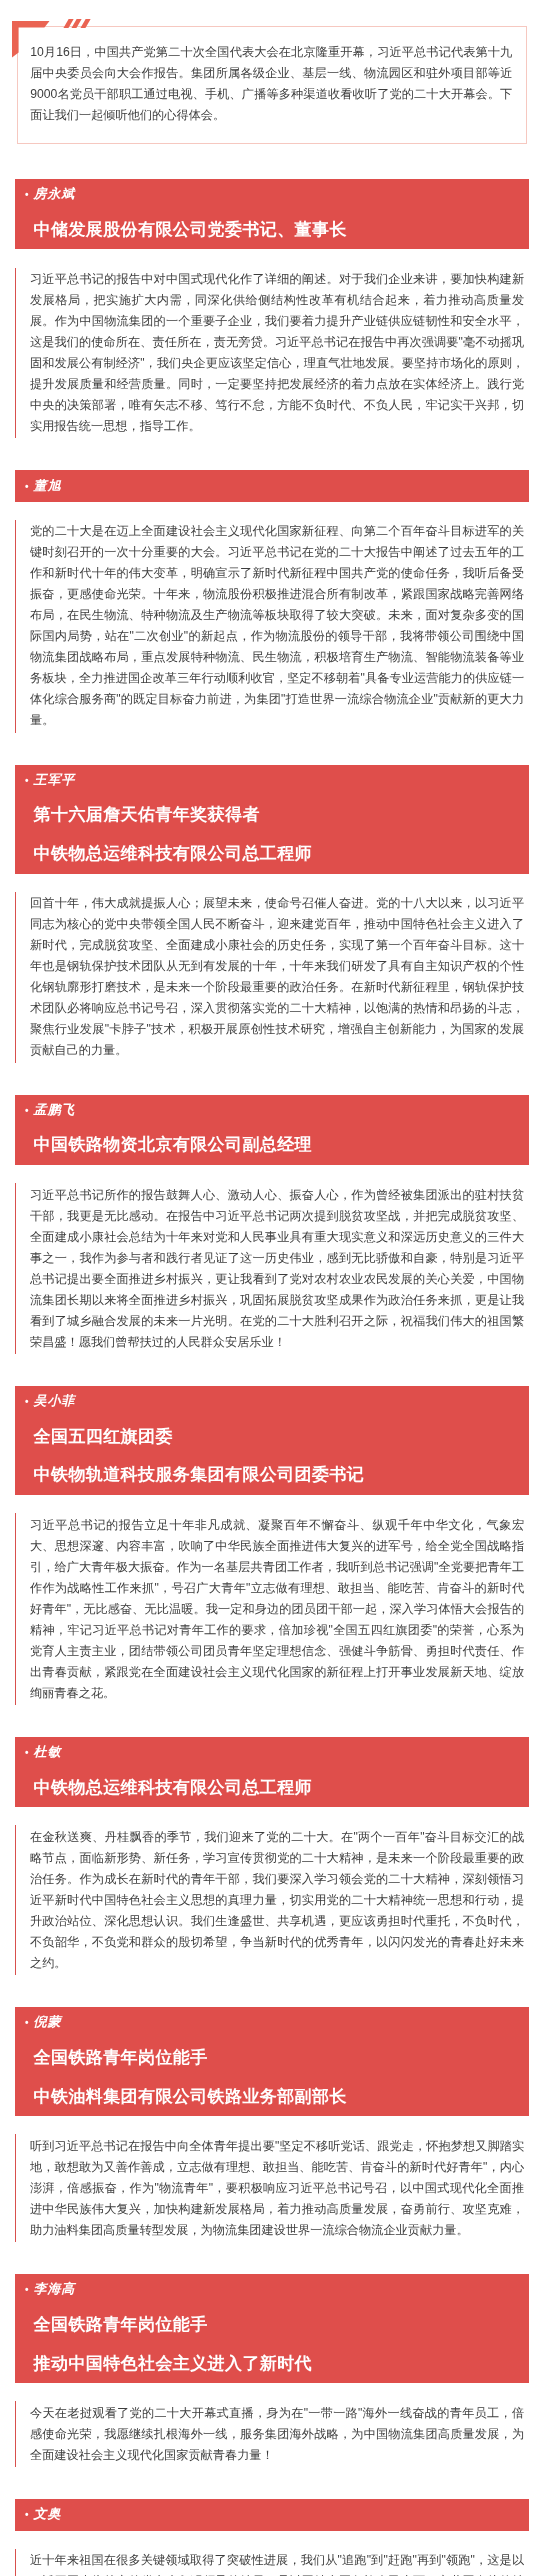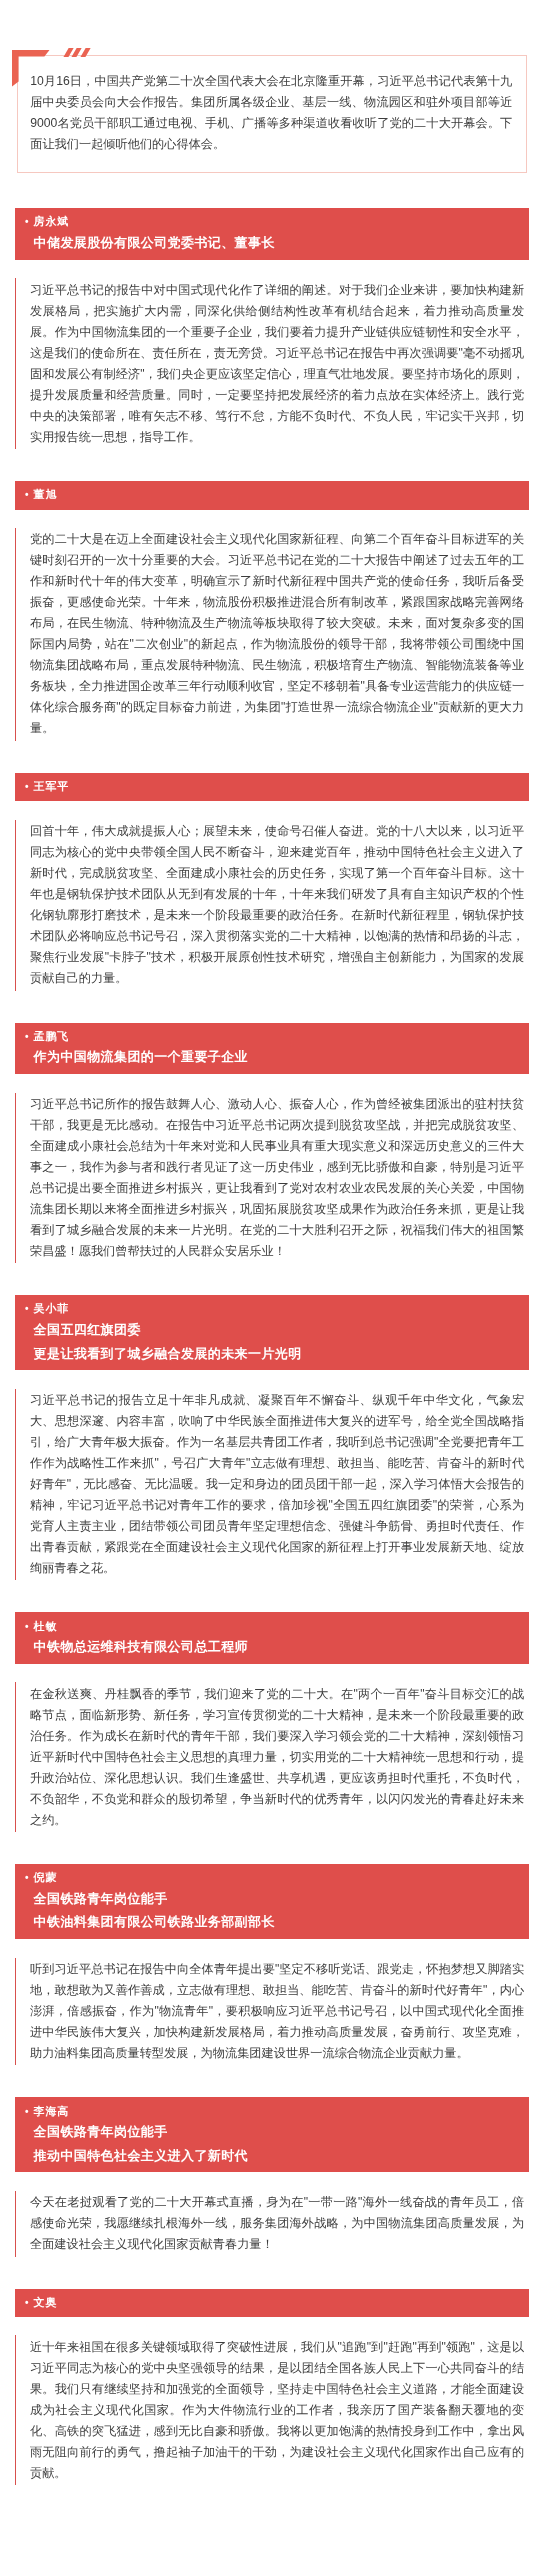--- a/index.html
+++ b/index.html
@@ -8,21 +8,20 @@
     font-family: "Liberation Sans", "DejaVu Sans", sans-serif;
     color: #3d3d3d;
   }
   .page { position: relative; padding-top: 26px; }
 
   
   .intro-wrap { position: relative; margin: 0 17px 35px 17px; }
   .intro-box {
     border: 1.5px solid #f6c8c0;
     padding: 15.3px 13.7px 17px 12.2px;
-    margin-top: 29px;
   }
   .intro-text {
     margin: 0;
     font-size: 12.2px;
     line-height: 1.72;
     color: #3d3d3d;
     text-align: justify;
   }
   .corner-h {
     position: absolute; top: -5.3px; left: -5.3px;
@@ -40,24 +39,24 @@
   
   .person-section { margin-bottom: 32px; }
   .bar {
     background: #df4e4b;
     margin: 0 15.3px;
     padding: 6.1px 10.7px 7.6px 4.6px;
     color: #ffffff;
   }
   .name-row { display: flex; align-items: baseline; font-weight: bold; }
   .bullet { font-size: 10px; width: 13.7px; text-align: center; flex: 0 0 13.7px; }
-  .pname { font-size: 11px; letter-spacing: 0.8px; line-height: 1.35; }
+  .pname { font-size: 13px; letter-spacing: 0.8px; line-height: 1.35; font-style: italic; }
   .ptitle {
-    font-size: 13px; font-weight: bold;
-    padding-left: 13.7px; margin-top: 5px;
+    font-size: 17px; font-weight: bold;
+    padding-left: 13.7px; margin-top: 15px;
     letter-spacing: 0.4px; line-height: 1.4;
   }
   .speech {
     margin: 18.3px 15.3px 0 15.3px;
     border-left: 1.5px solid #d8504d;
     padding: 1.5px 4.6px 1.5px 13.7px;
   }
   .speech-text {
     margin: 0;
     font-size: 12.2px;
@@ -111,50 +110,54 @@
       <p class="speech-text">党的二十大是在迈上全面建设社会主义现代化国家新征程、向第二个百年奋斗目标进军的关键时刻召开的一次十分重要的大会。习近平总书记在党的二十大报告中阐述了过去五年的工作和新时代十年的伟大变革，明确宣示了新时代新征程中国共产党的使命任务，我听后备受振奋，更感使命光荣。十年来，物流股份积极推进混合所有制改革，紧跟国家战略完善网络布局，在民生物流、特种物流及生产物流等板块取得了较大突破。未来，面对复杂多变的国际国内局势，站在"二次创业"的新起点，作为物流股份的领导干部，我将带领公司围绕中国物流集团战略布局，重点发展特种物流、民生物流，积极培育生产物流、智能物流装备等业务板块，全力推进国企改革三年行动顺利收官，坚定不移朝着"具备专业运营能力的供应链一体化综合服务商"的既定目标奋力前进，为集团"打造世界一流综合物流企业"贡献新的更大力量。</p>
     </div>
   </section>
 
   <section class="person-section">
     <header class="bar">
       <div class="name-row">
         <span class="bullet">•</span>
         <span class="pname">王军平</span>
       </div>
+      <div class="titles">
+            <div class="ptitle">第十六届詹天佑青年奖获得者</div>
+            <div class="ptitle">中铁物总运维科技有限公司总工程师</div>
+          </div>
     </header>
     <div class="speech">
       <p class="speech-text">回首十年，伟大成就提振人心；展望未来，使命号召催人奋进。党的十八大以来，以习近平同志为核心的党中央带领全国人民不断奋斗，迎来建党百年，推动中国特色社会主义进入了新时代，完成脱贫攻坚、全面建成小康社会的历史任务，实现了第一个百年奋斗目标。这十年也是钢轨保护技术团队从无到有发展的十年，十年来我们研发了具有自主知识产权的个性化钢轨廓形打磨技术，是未来一个阶段最重要的政治任务。在新时代新征程里，钢轨保护技术团队必将响应总书记号召，深入贯彻落实党的二十大精神，以饱满的热情和昂扬的斗志，聚焦行业发展"卡脖子"技术，积极开展原创性技术研究，增强自主创新能力，为国家的发展贡献自己的力量。</p>
     </div>
   </section>
 
   <section class="person-section">
     <header class="bar">
       <div class="name-row">
         <span class="bullet">•</span>
         <span class="pname">孟鹏飞</span>
       </div>
       <div class="titles">
-            <div class="ptitle">作为中国物流集团的一个重要子企业</div>
+            <div class="ptitle">中国铁路物资北京有限公司副总经理</div>
           </div>
     </header>
     <div class="speech">
       <p class="speech-text">习近平总书记所作的报告鼓舞人心、激动人心、振奋人心，作为曾经被集团派出的驻村扶贫干部，我更是无比感动。在报告中习近平总书记两次提到脱贫攻坚战，并把完成脱贫攻坚、全面建成小康社会总结为十年来对党和人民事业具有重大现实意义和深远历史意义的三件大事之一，我作为参与者和践行者见证了这一历史伟业，感到无比骄傲和自豪，特别是习近平总书记提出要全面推进乡村振兴，更让我看到了党对农村农业农民发展的关心关爱，中国物流集团长期以来将全面推进乡村振兴，巩固拓展脱贫攻坚成果作为政治任务来抓，更是让我看到了城乡融合发展的未来一片光明。在党的二十大胜利召开之际，祝福我们伟大的祖国繁荣昌盛！愿我们曾帮扶过的人民群众安居乐业！</p>
     </div>
   </section>
 
   <section class="person-section">
     <header class="bar">
       <div class="name-row">
         <span class="bullet">•</span>
         <span class="pname">吴小菲</span>
       </div>
       <div class="titles">
             <div class="ptitle">全国五四红旗团委</div>
-            <div class="ptitle">更是让我看到了城乡融合发展的未来一片光明</div>
+            <div class="ptitle">中铁物轨道科技服务集团有限公司团委书记</div>
           </div>
     </header>
     <div class="speech">
       <p class="speech-text">习近平总书记的报告立足十年非凡成就、凝聚百年不懈奋斗、纵观千年中华文化，气象宏大、思想深邃、内容丰富，吹响了中华民族全面推进伟大复兴的进军号，给全党全国战略指引，给广大青年极大振奋。作为一名基层共青团工作者，我听到总书记强调"全党要把青年工作作为战略性工作来抓"，号召广大青年"立志做有理想、敢担当、能吃苦、肯奋斗的新时代好青年"，无比感奋、无比温暖。我一定和身边的团员团干部一起，深入学习体悟大会报告的精神，牢记习近平总书记对青年工作的要求，倍加珍视"全国五四红旗团委"的荣誉，心系为党育人主责主业，团结带领公司团员青年坚定理想信念、强健斗争筋骨、勇担时代责任、作出青春贡献，紧跟党在全面建设社会主义现代化国家的新征程上打开事业发展新天地、绽放绚丽青春之花。</p>
     </div>
   </section>
 
   <section class="person-section">
     <header class="bar">
       <div class="name-row">

